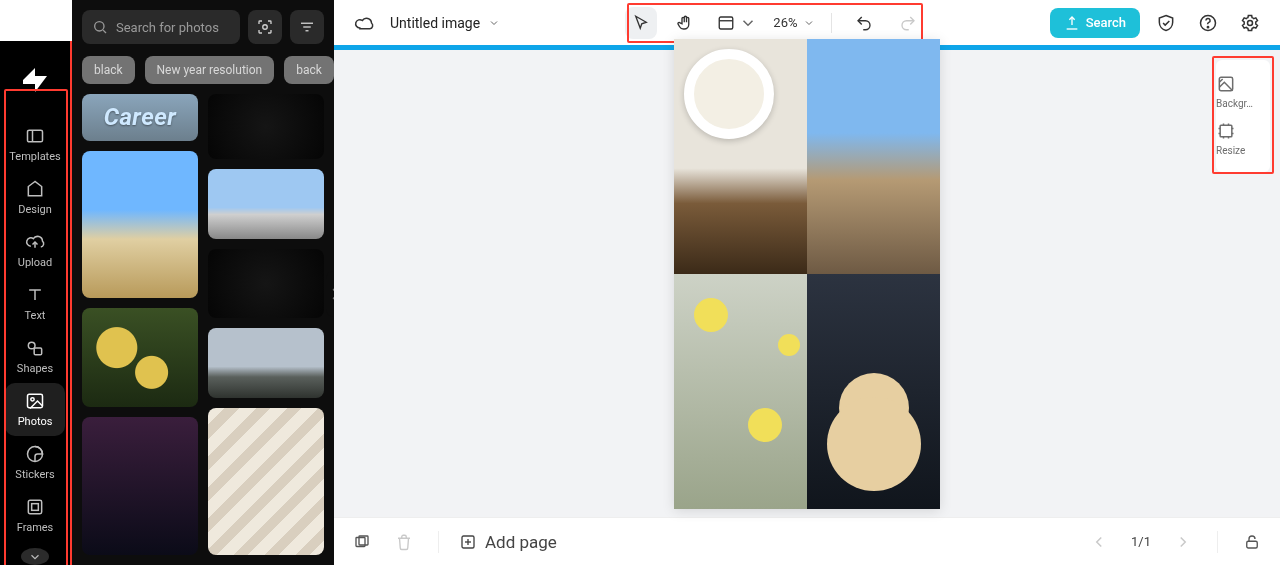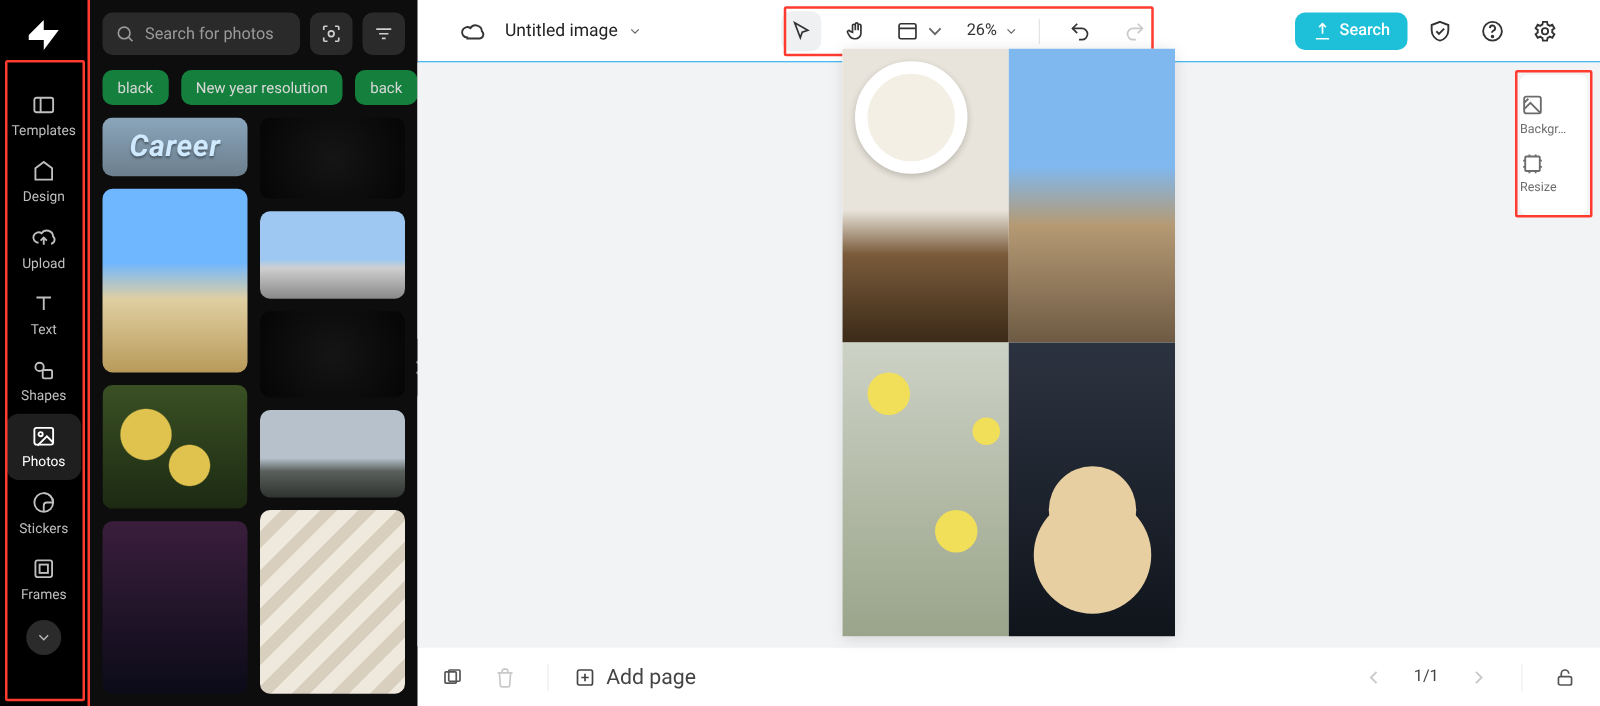--- a/index.html
+++ b/index.html
@@ -1,53 +1,53 @@
 <!DOCTYPE html>
 <html><head>
 <meta charset="utf-8">
 <style>
   * { box-sizing: border-box; margin: 0; padding: 0; }
   html, body { width: 1280px; height: 565px; font-family: -apple-system, BlinkMacSystemFont, "Segoe UI", Roboto, Arial, sans-serif; overflow: hidden; background: #fff; }
   .app { display: flex; width: 100%; height: 100%; }
 
   
-  .rail { width: 72px; background: #000; display: flex; flex-direction: column; align-items: center; padding-top: 8px; border: 2px solid #ff3b30; border-left: none; border-top: none; border-bottom: none; position: relative; }
+  .rail { width: 72px; background: #000; display: flex; flex-direction: column; align-items: center; padding-top: 19px; border: 2px solid #ff3b30; border-left: none; border-top: none; border-bottom: none; position: relative; margin-top: 41px; }
   .rail-border { position:absolute; top:48px; left:4px; width:64px; height:513px; border:2px solid #ff3b30; pointer-events:none; border-radius:2px;}
   .logo { width: 40px; height: 40px; display:flex; align-items:center; justify-content:center; margin-bottom:18px; }
   .rail-item { width: 60px; display:flex; flex-direction:column; align-items:center; gap:4px; color:#bfbfbf; font-size:11px; padding:8px 0; cursor:pointer; border-radius:10px; }
   .rail-item.active { background:#1f1f1f; color:#fff; }
   .rail-item svg { width:20px; height:20px; }
   .rail-more { width:28px; height:28px; border-radius:50%; background:#2b2b2b; display:flex; align-items:center; justify-content:center; margin-top:6px; cursor:pointer;}
   .rail-more svg{width:14px;height:14px;}
 
   
   .panel { width: 262px; background:#0d0d0d; position:relative; display:flex; flex-direction:column; }
   .search-row { display:flex; align-items:center; gap:8px; padding:10px 10px 8px; }
   .search-box { flex:1; background:#2a2a2a; border-radius:8px; height:34px; display:flex; align-items:center; padding:0 10px; color:#9a9a9a; gap:8px; font-size:13px; }
   .sq-btn { width:34px; height:34px; border-radius:8px; background:#2a2a2a; display:flex; align-items:center; justify-content:center; cursor:pointer; color:#cfcfcf;}
   .sq-btn svg{width:18px;height:18px;}
   .chips { display:flex; gap:10px; padding:4px 10px 10px; overflow:hidden; }
-  .chip { background:#15803d; color:#d8d8d8; font-size:12px; padding:7px 12px; border-radius:8px; white-space:nowrap; cursor:pointer;}
+  .chip { background:#737373; color:#d8d8d8; font-size:12px; padding:7px 12px; border-radius:8px; white-space:nowrap; cursor:pointer;}
   .grid { flex:1; overflow:hidden; padding:0 10px 10px; display:flex; gap:10px; }
   .col { flex:1; display:flex; flex-direction:column; gap:10px; }
   .thumb { width:100%; border-radius:8px; background:#222; position:relative; overflow:hidden; cursor:pointer;}
   .thumb.dark{ background: radial-gradient(circle at 50% 50%, #151515, #050505); }
   .thumb.sky{ background: linear-gradient(#9ec8f2 55%, #cfcfcf 65%, #888 100%); }
   .thumb.career{ background: linear-gradient(#8aa5bb,#6c7f8d); display:flex; align-items:center; justify-content:center; color:#cfe9ff; font-style:italic; font-weight:700; font-size:24px; letter-spacing:0.5px; text-shadow:0 1px 2px rgba(0,0,0,.4);}
   .thumb.buddha{ background: linear-gradient(#6fb7ff 40%, #e0cfa2 60%, #b89a5a 100%); }
   .thumb.flower{ background: radial-gradient(circle at 30% 40%, #e0c24f 0 20px, transparent 21px), radial-gradient(circle at 60% 65%, #e0c24f 0 16px, transparent 17px), linear-gradient(#3a5024,#1c2a12);}
   .thumb.cityn{ background: linear-gradient(#3a1e3c,#0b0b18);}
   .thumb.mount{ background: linear-gradient(#b6c1cc 55%, #5a605c 70%, #2f332f);}
   .thumb.satin{ background: repeating-linear-gradient(135deg,#efe9dd 0 12px,#d9cfbf 12px 22px);}
   .panel-grab { position:absolute; right:-8px; top:48%; width:16px; height:46px; background:#0d0d0d; border-radius:8px; display:flex; align-items:center; justify-content:center; cursor:pointer;}
   .panel-grab::after{content:"";width:6px;height:6px;border-right:2px solid #777;border-top:2px solid #777;transform:rotate(45deg);}
 
   
   .main { flex:1; display:flex; flex-direction:column; background:#fff; }
-  .topbar { height:50px; display:flex; align-items:center; padding:0 28px; gap:12px; border-bottom:1px solid #0ea5e9; }
+  .topbar { height:50px; display:flex; align-items:center; padding:0 14px; gap:12px; border-bottom:5px solid #0ea5e9; }
   .topbar .left, .topbar .center, .topbar .right { display:flex; align-items:center; gap:10px; }
   .topbar .center { flex:1; justify-content:center; position:relative; }
   .center-group { display:flex; align-items:center; gap:12px; padding:4px 10px; }
   .center-highlight { position:absolute; border:2px solid #ff3b30; height:40px; width:296px; pointer-events:none; border-radius:2px;}
   .icon-btn { width:32px; height:32px; border-radius:8px; display:flex; align-items:center; justify-content:center; cursor:pointer; color:#333; }
   .icon-btn.sel { background:#eef0f2; }
   .icon-btn svg{width:18px;height:18px;}
   .title-btn { display:flex; align-items:center; gap:8px; color:#222; font-size:14px; cursor:pointer;}
   .zoom { display:flex; align-items:center; gap:6px; color:#333; font-size:13px; cursor:pointer;}
   .divider-v{width:1px;height:20px;background:#e4e4e4;margin:0 4px;}

